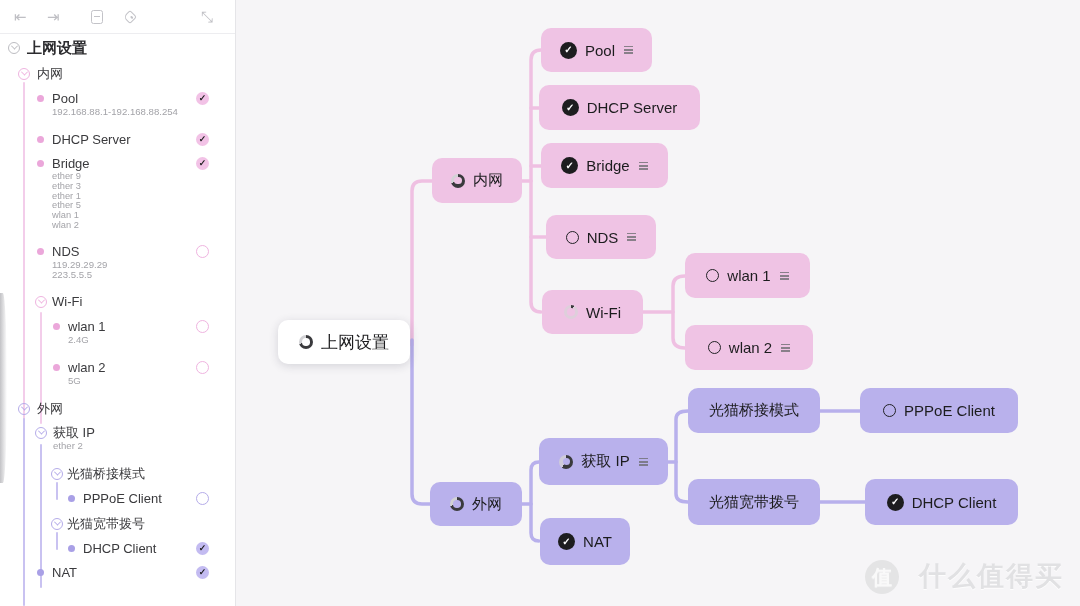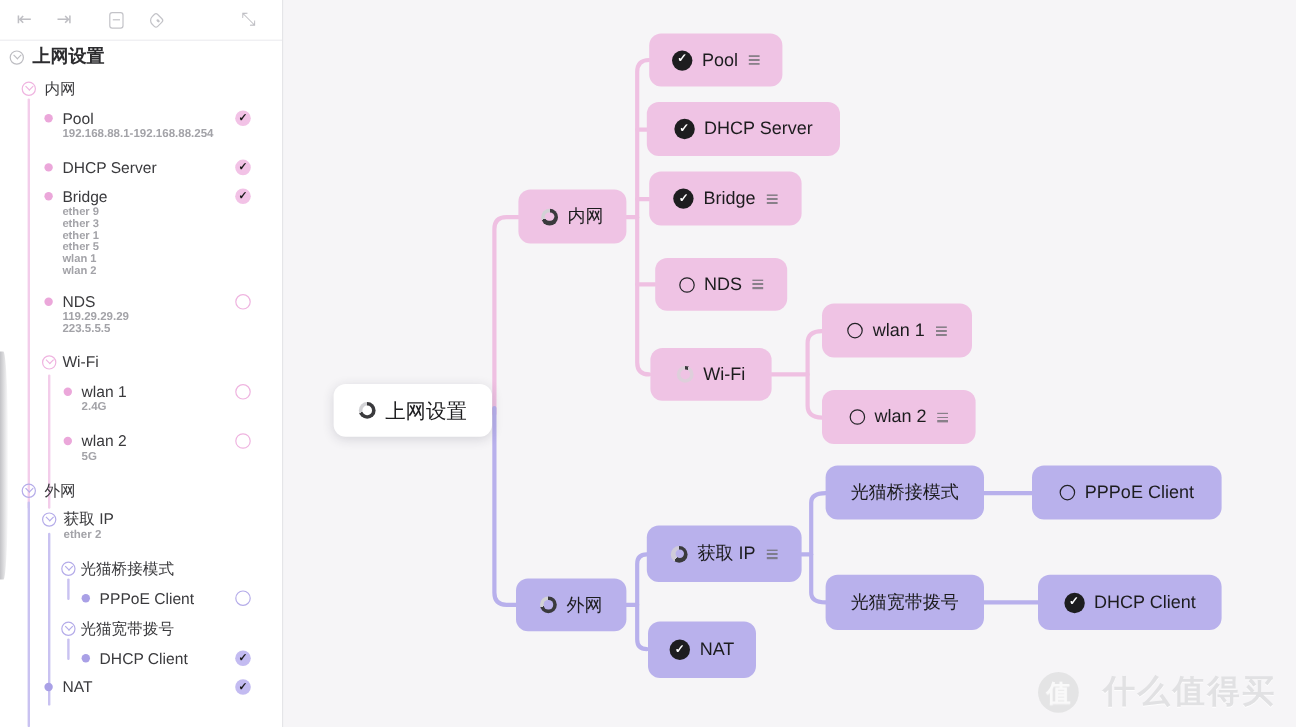--- a/index.html
+++ b/index.html
@@ -48,21 +48,21 @@
              border-radius:50%; background:#c3c3c8; }
 
   .tree { position:absolute; left:0; top:34px; right:0; bottom:0; }
   .vline { position:absolute; width:1.6px; border-radius:2px; }
   .vl-pink { background:#f3cdea; }
   .vl-purp { background:#c9c2f1; }
 
   .srow { position:absolute; left:0; width:236px; height:18px; cursor:pointer; }
   .slabel { position:absolute; top:0; font-size:13px; color:#3a3a3d; line-height:17px; white-space:nowrap; }
   .slabel.hdr { font-size:15px; font-weight:bold; color:#2c2c2f; }
-  .subs { position:absolute; font-size:9.3px; color:#a3a3a8; line-height:9.8px; white-space:nowrap;font-weight:bold; }
+  .subs { position:absolute; font-size:9.3px; color:#a3a3a8; line-height:9.8px; white-space:nowrap; }
   .subs.ip1 { line-height:10px; font-size:9.6px; }
 
   .dot { position:absolute; width:7px; height:7px; border-radius:50%; top:5px; }
   .dot.pk { background:#eba7da; }
   .dot.pu { background:#a9a0e6; }
 
   .chev { position:absolute; width:12px; height:12px; border-radius:50%; border:1.1px solid; top:2.5px;
           display:flex; align-items:center; justify-content:center; }
   .chev::after { content:""; width:4px; height:4px; border-right:1.1px solid; border-bottom:1.1px solid;
           border-color:inherit; transform:rotate(45deg) translate(-1px,-1px); }

